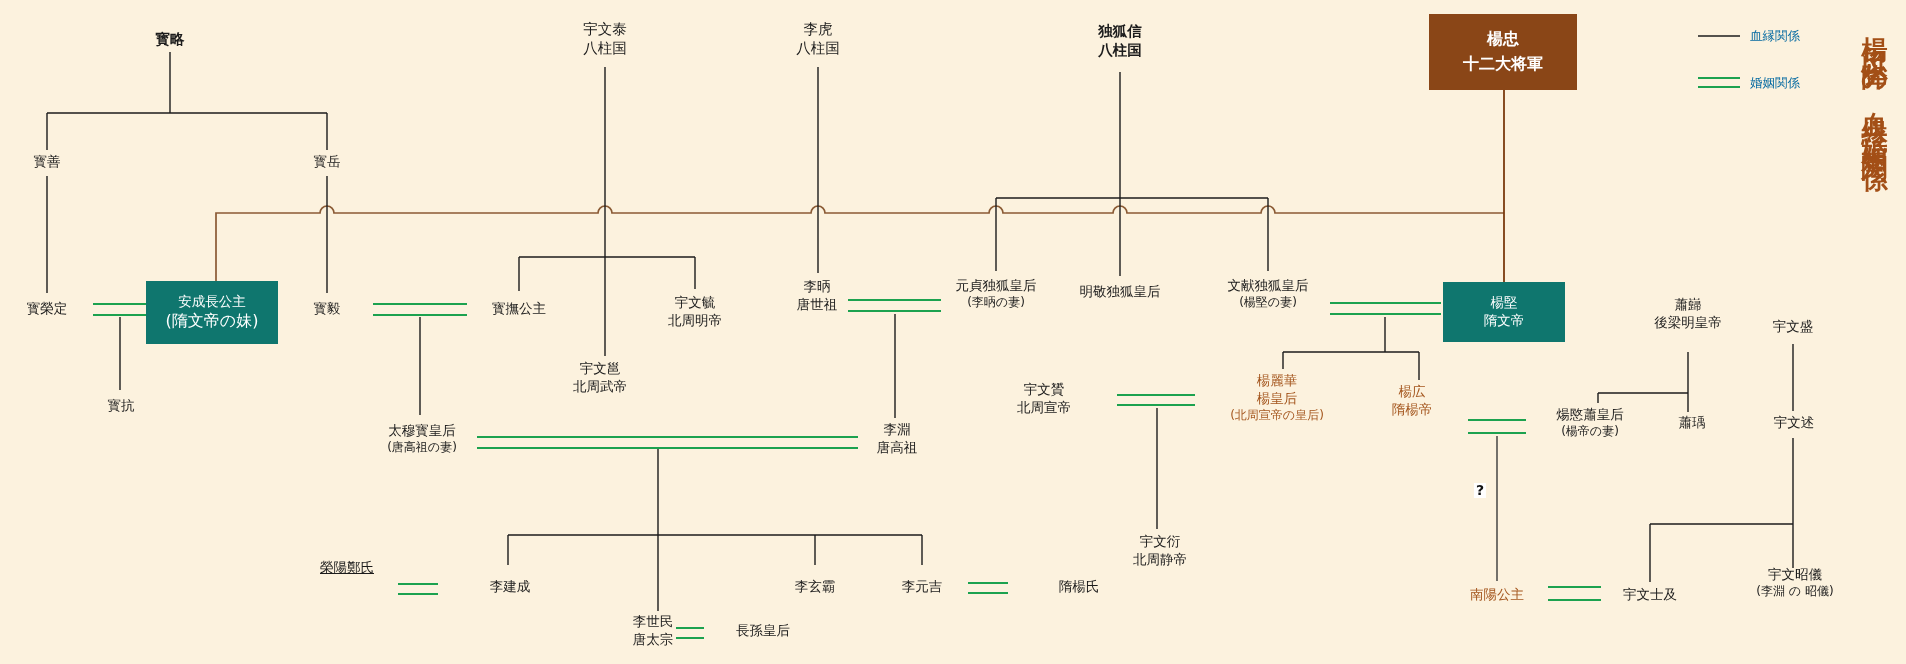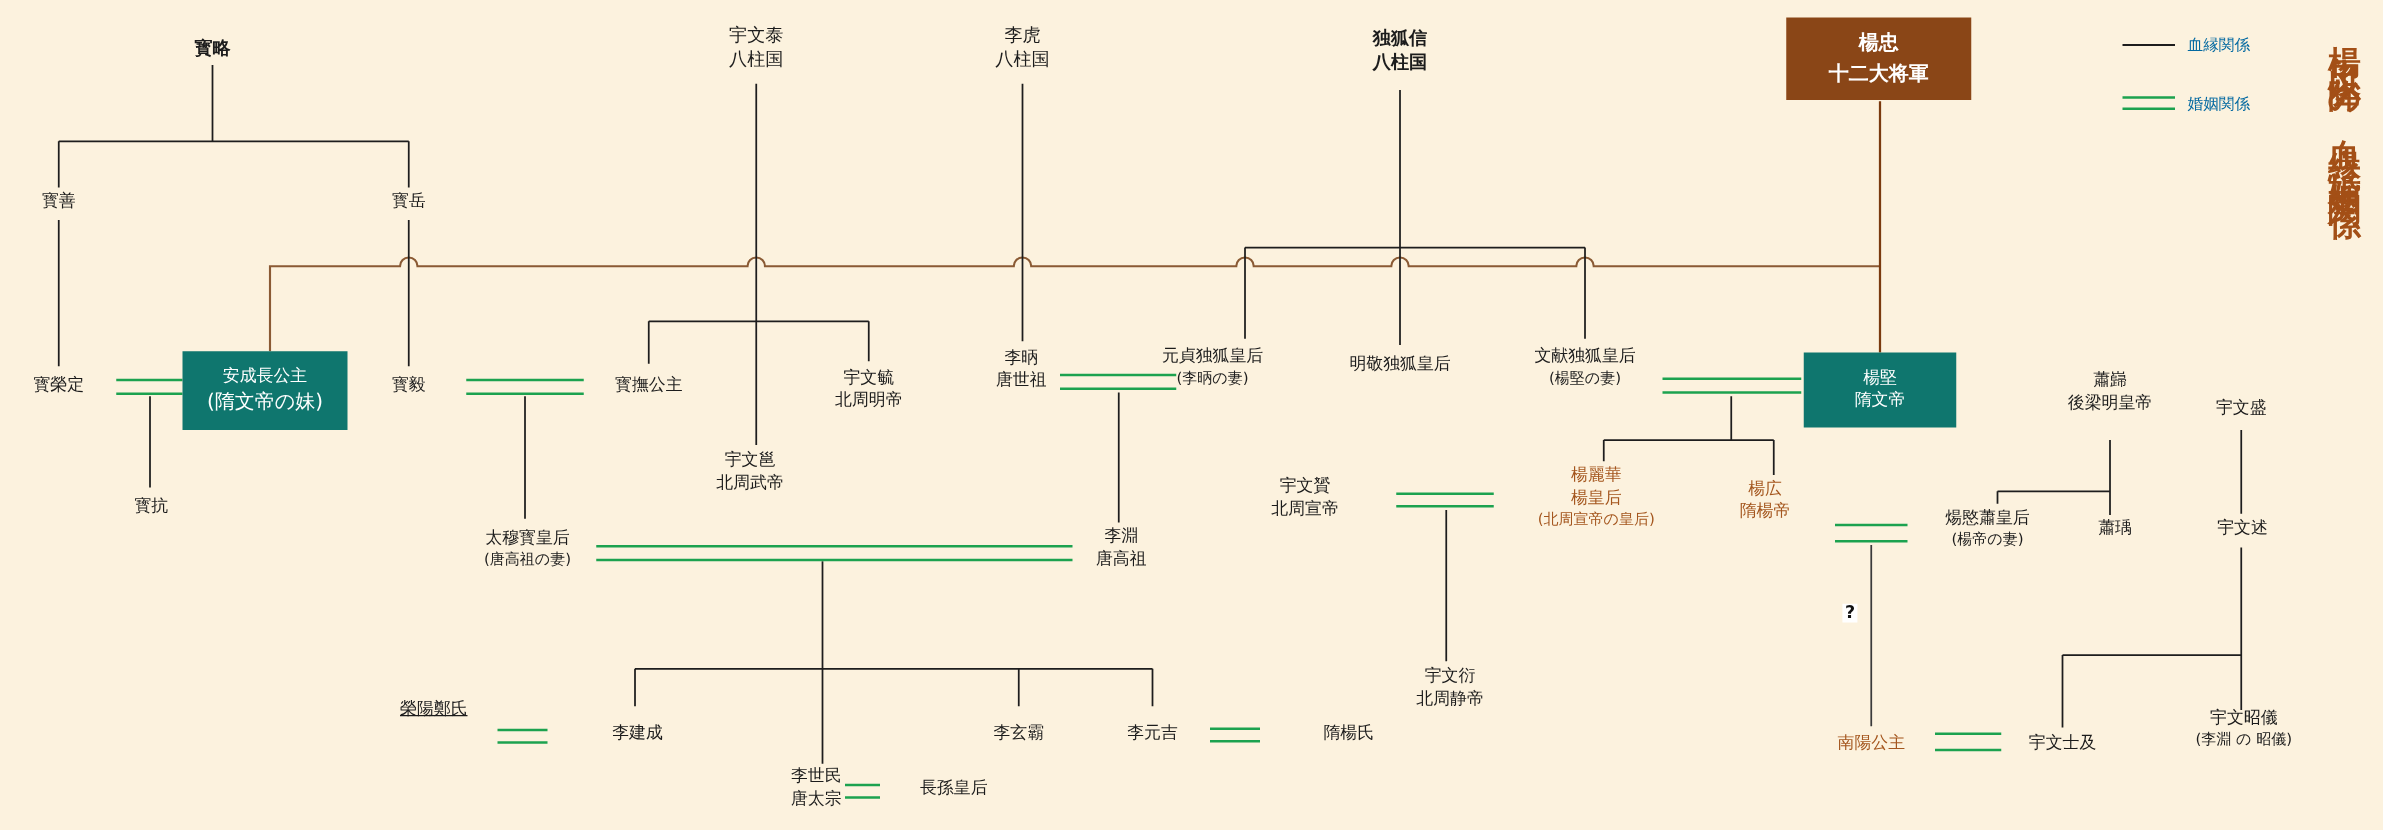--- a/index.html
+++ b/index.html
@@ -88,40 +88,40 @@
     </g>
   </svg>
 
   <div class="node bold" style="left:170px;top:30px;"><span>寳略</span></div>
   <div class="node" style="left:605px;top:20px;font-size:14.5px;"><span>宇文泰
 八柱国</span></div>
   <div class="node" style="left:818px;top:20px;font-size:14.5px;"><span>李虎
 八柱国</span></div>
   <div class="node bold" style="left:1120px;top:22px;"><span>独狐信
 八柱国</span></div>
-  <div class="bx bx-dark" style="left:1503px;top:14px;width:148px;height:66px;"><span>楊忠
+  <div class="bx bx-dark" style="left:1503px;top:14px;width:148px;height:76px;"><span>楊忠
 十二大将軍</span></div>
 
   <div class="legend-label" style="left:1750px;top:28px;">血縁関係</div>
   <div class="legend-label" style="left:1750px;top:75px;">婚姻関係</div>
 
   <div class="vtitle" style="left:1862px;top:16px;">楊忠以降の血縁・婚姻関係</div>
 
   <div class="node" style="left:47px;top:153px;"><span>寳善</span></div>
   <div class="node" style="left:327px;top:153px;"><span>寳岳</span></div>
 
   <div class="node" style="left:47px;top:300px;"><span>寳榮定</span></div>
   <div class="bx bx-light" style="left:212px;top:281px;width:132px;height:63px;"><span>安成長公主</span><span class="s">(隋文帝の妹)</span></div>
   <div class="node" style="left:327px;top:300px;"><span>寳毅</span></div>
   <div class="node" style="left:519px;top:300px;"><span>寳撫公主</span></div>
   <div class="node" style="left:695px;top:294px;"><span>宇文毓
 北周明帝</span></div>
   <div class="node" style="left:817px;top:278px;"><span>李昞
 唐世祖</span></div>
-  <div class="node" style="left:970px;top:277px;"><span>元貞独狐皇后</span><span class="s">(李昞の妻)</span></div>
+  <div class="node" style="left:996px;top:277px;"><span>元貞独狐皇后</span><span class="s">(李昞の妻)</span></div>
   <div class="node" style="left:1120px;top:283px;"><span>明敬独狐皇后</span></div>
   <div class="node" style="left:1268px;top:277px;"><span>文献独狐皇后</span><span class="s">(楊堅の妻)</span></div>
   <div class="bx bx-light" style="left:1504px;top:282px;width:122px;height:60px;"><span>楊堅
 隋文帝</span></div>
   <div class="node" style="left:1688px;top:296px;"><span>蕭巋
 後梁明皇帝</span></div>
   <div class="node" style="left:1793px;top:318px;"><span>宇文盛</span></div>
 
   <div class="node" style="left:121px;top:397px;"><span>寳抗</span></div>
   <div class="node" style="left:600px;top:360px;"><span>宇文邕

